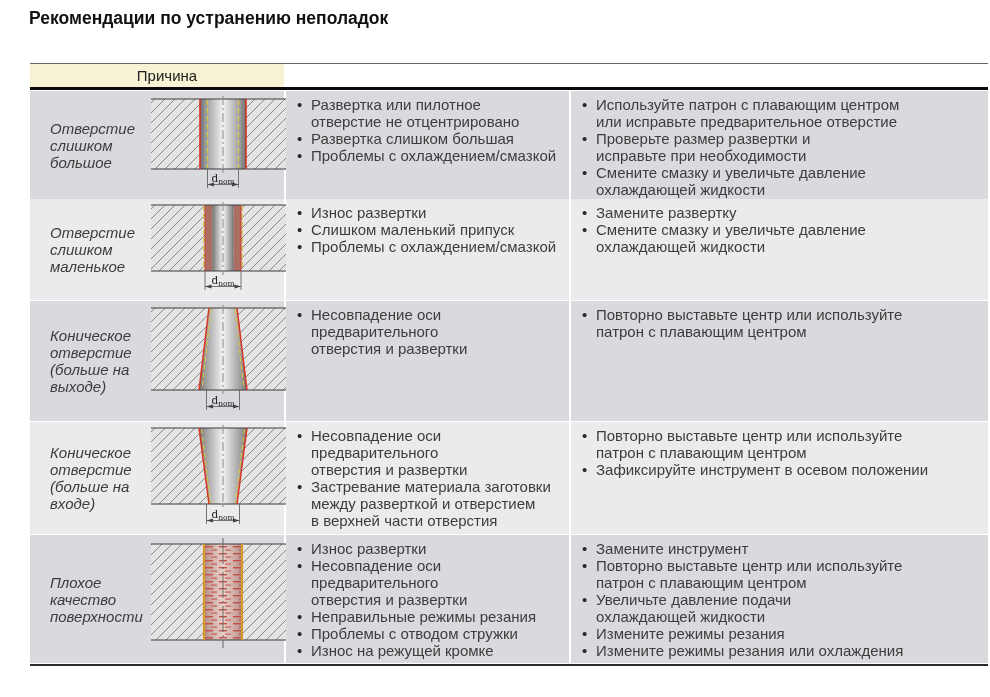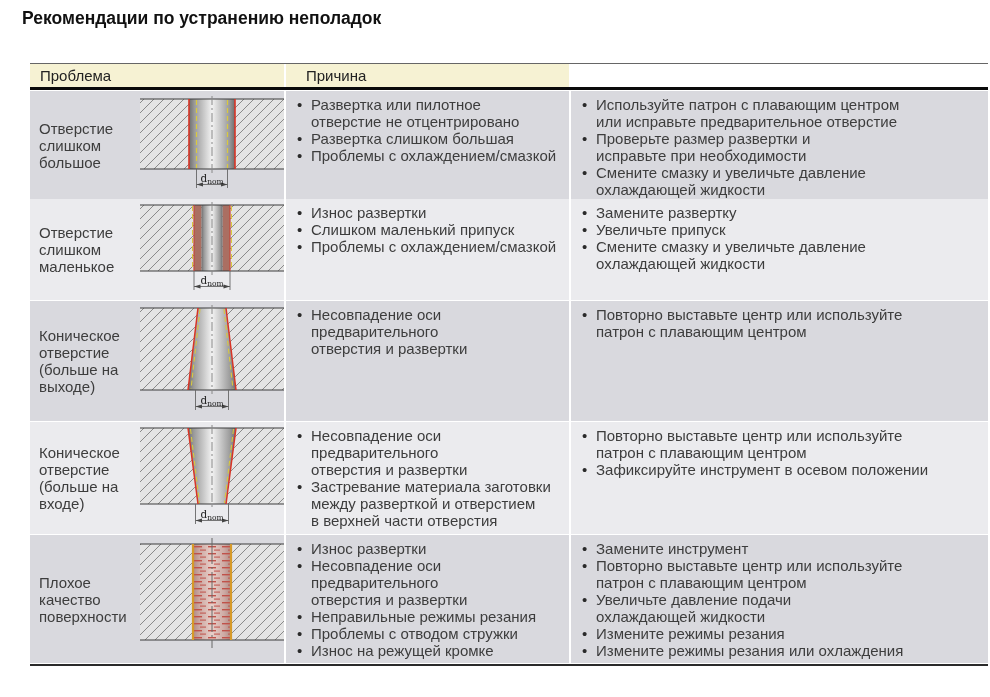--- a/index.html
+++ b/index.html
@@ -1,30 +1,30 @@
 <!DOCTYPE html>
 <html><head>
 <meta charset="utf-8">
 <style>
   html,body { margin:0; padding:0; background:#fff; }
   body { width:990px; height:697px; position:relative; font-family:"Liberation Sans", sans-serif; }
-  .page-title { position:absolute; left:22px; top:8px; font-size:17.5px; font-weight:bold; color:#111; }
+  .page-title { position:absolute; left:29px; top:8px; font-size:17.5px; font-weight:bold; color:#111; }
   .trouble-table { position:absolute; left:30px; top:63px; width:958px; }
   .thead { display:grid; grid-template-columns:254px 283px 1fr; gap:2px;
            border-top:1px solid #666; border-bottom:3px solid #0a0a0a; }
   .th { background:#f6f2d3; color:#222; font-size:15px; height:23px; line-height:23px; }
   .th-problem { padding-left:10px; text-align:left; }
-  .th-center { text-align:left;padding-left:20px; }
+  .th-center { text-align:center;padding-left:20px; }
   .trow { display:grid; grid-template-columns:254px 283px 1fr; gap:2px; margin-top:1px; }
   .cell-dark  { background:#d9d9de; }
   .cell-light { background:#ebebee; }
   .r1 { height:107px; } .r2 { height:101px; } .r3 { height:120px; } .r4 { height:112px; } .r5 { height:128px; }
   .problem-cell { display:flex; align-items:center; }
-  .problem-label { width:98px; flex:none; padding-left:9px; font-size:15px; line-height:17px;
-                   color:#3d3d3d; white-space:pre-line; }
+  .problem-label { width:98px; flex:none; padding-left:20px; font-size:15px; line-height:17px;
+                   color:#3d3d3d; white-space:pre-line;font-style:italic; }
   .illus-wrap { flex:1; display:flex; justify-content:flex-end; align-items:center; }
   ul.bullets { margin:0; padding:5px 4px 2px 9px; list-style:none; }
   ul.bullets li { position:relative; padding-left:16px; font-size:15px; line-height:17px;
                   color:#3d3d3d; white-space:pre-line; }
   ul.bullets li::before { content:"\2022"; position:absolute; left:2px; color:#2a2a2a; }
   .table-bottom { height:2px; background:#2b2b2b; margin-top:1px; }
   svg text.dim { font-family:"DejaVu Serif", serif; font-size:10.5px; fill:#222; }
   .hidden-defs { position:absolute; width:0; height:0; overflow:hidden; }
 </style>
 </head>
@@ -55,21 +55,20 @@
       <rect x="7" y="4.5" width="6" height="1.2" fill="#c0524a" opacity="0.85"></rect>
     </pattern>
   </defs>
 </svg>
 
 <div class="page-title">Рекомендации по устранению неполадок</div>
 
 <div class="trouble-table">
 
   <div class="thead">
-    <div class="th th-problem">Проблема</div>
     <div class="th th-center">Причина</div>
   </div>
 
   <div class="trow r1">
     <div class="cell-dark problem-cell">
       <div class="problem-label">Отверстие
 слишком
 большое</div>
       <div class="illus-wrap">
         <svg width="150" height="100" viewBox="0 0 150 100">
@@ -141,21 +140,20 @@
     <div class="cell-light">
       <ul class="bullets">
         <li>Износ развертки</li>
         <li>Слишком маленький припуск</li>
         <li>Проблемы с охлаждением/смазкой</li>
       </ul>
     </div>
     <div class="cell-light">
       <ul class="bullets">
         <li>Замените развертку</li>
-        <li>Увеличьте припуск</li>
         <li>Смените смазку и увеличьте давление
 охлаждающей жидкости</li>
       </ul>
     </div>
   </div>
 
   <div class="trow r3">
     <div class="cell-dark problem-cell">
       <div class="problem-label">Коническое
 отверстие

